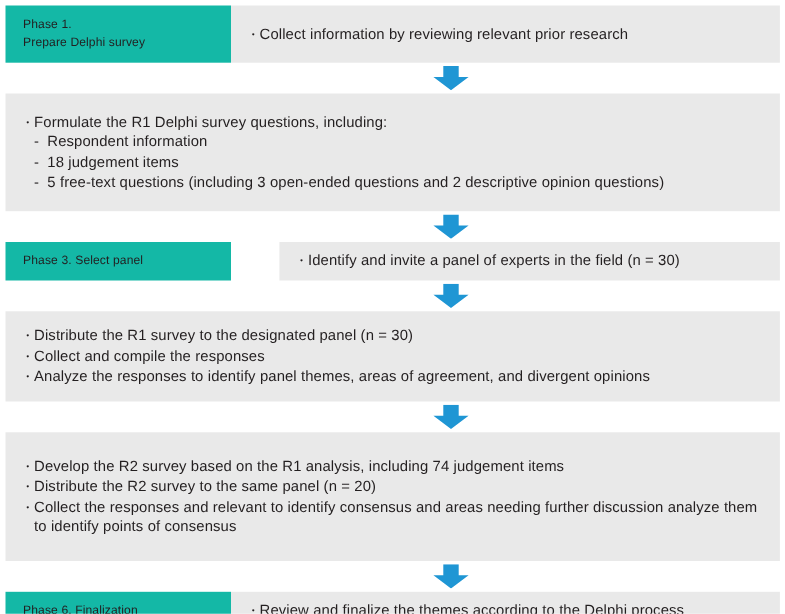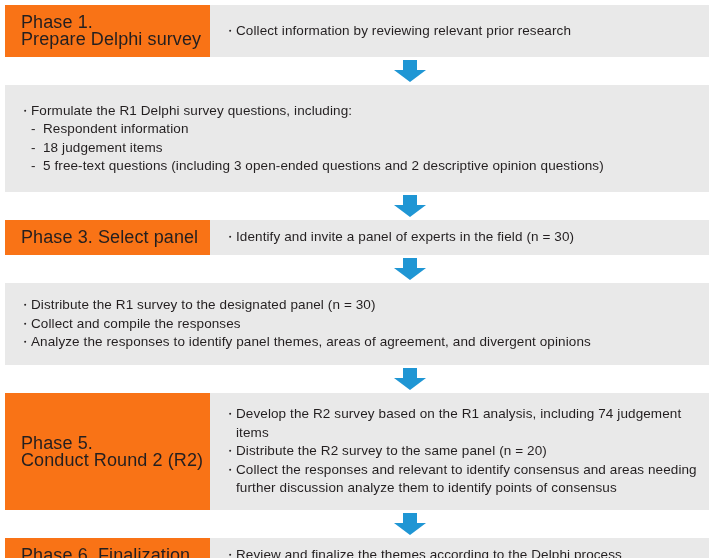--- a/index.html
+++ b/index.html
@@ -23,26 +23,26 @@
   }
   .phase-row {
     display: flex;
     align-items: stretch;
     margin: 0 5px 0 5px;
     width: 704px;
     box-sizing: border-box;
   }
   .phase-label {
     flex: 0 0 205px;
-    background: #f97316;
+    background: #14b8a6;
     display: flex;
     align-items: center;
     padding: 0 0 0 16px;
     box-sizing: border-box;
-    font-size: 18px;
+    font-size: 11px;
     line-height: 17px;
     letter-spacing: 0.1px;
     color: #231f20;
   }
   .phase-label span.lbl {
     display: block;
     white-space: pre-line;
   }
   .phase-body {
     flex: 1 1 auto;
@@ -142,21 +142,21 @@
   </div>
 
   <div class="arrow-row">
     <div class="arrow-wrap">
       <svg class="arrow-svg" width="36" height="22" viewBox="0 0 36 22">
         <polygon points="11,0 25,0 25,10 34,10 18,22 2,10 11,10" fill="#1f96d4"></polygon>
       </svg>
     </div>
   </div>
 
-  <div class="phase-row" style="height:35px;">
+  <div class="phase-row" style="height:35px;gap:44px;">
     <div class="phase-label">
       <span class="lbl">Phase 3. Select panel</span>
     </div>
     <div class="phase-body">
       <div class="bullet-line lvl1">
         <span class="mark">・</span>
         <span class="txt">Identify and invite a panel of experts in the field (n = 30)</span>
       </div>
     </div>
   </div>
@@ -188,24 +188,20 @@
 
   <div class="arrow-row">
     <div class="arrow-wrap">
       <svg class="arrow-svg" width="36" height="22" viewBox="0 0 36 22">
         <polygon points="11,0 25,0 25,10 34,10 18,22 2,10 11,10" fill="#1f96d4"></polygon>
       </svg>
     </div>
   </div>
 
   <div class="phase-row" style="height:117px;">
-    <div class="phase-label">
-      <span class="lbl">Phase 5.
-Conduct Round 2 (R2)</span>
-    </div>
     <div class="phase-body">
       <div class="bullet-line lvl1">
         <span class="mark">・</span>
         <span class="txt">Develop the R2 survey based on the R1 analysis, including 74 judgement items</span>
       </div>
       <div class="bullet-line lvl1">
         <span class="mark">・</span>
         <span class="txt">Distribute the R2 survey to the same panel (n = 20)</span>
       </div>
       <div class="bullet-line lvl1">

